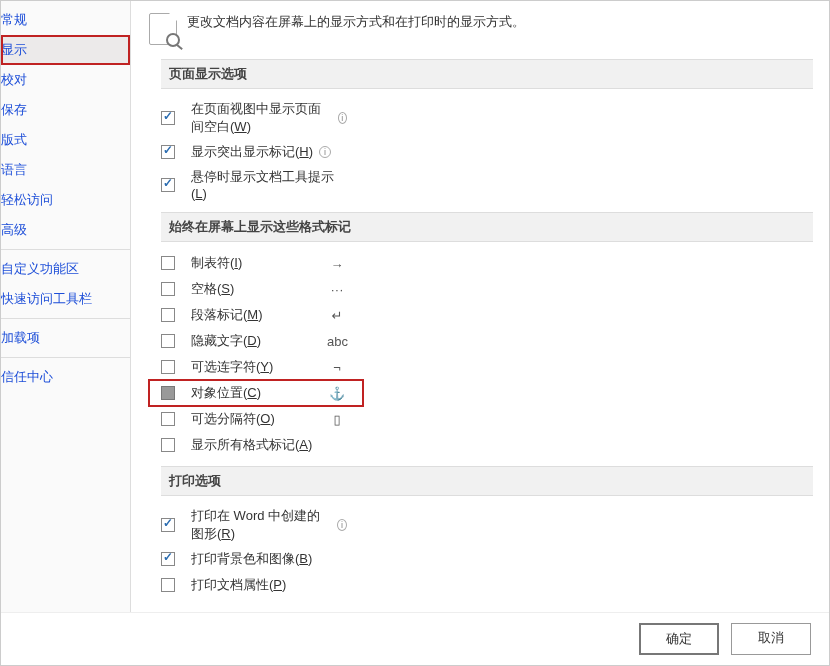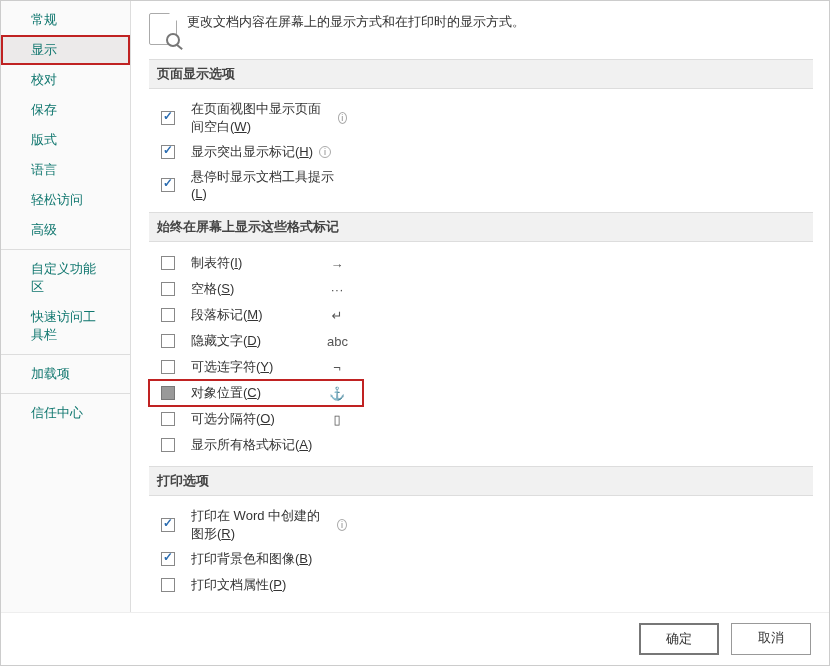--- a/index.html
+++ b/index.html
@@ -3,26 +3,26 @@
 <meta charset="utf-8">
 <style>
   * { box-sizing: border-box; }
   html, body { margin: 0; padding: 0; font-family: "Microsoft YaHei", "Segoe UI", sans-serif; font-size: 13px; color: #333; background: #fff; }
   .window { width: 830px; height: 666px; display: flex; flex-direction: column; border: 1px solid #ccc; }
   .titlebar { display: flex; align-items: center; height: 34px; padding: 0 12px; }
   .titlebar .title { flex: 1; color: #555; }
   .titlebar .btn { width: 40px; text-align: center; color: #666; font-size: 15px; cursor: pointer; }
   .body { flex: 1; display: flex; overflow: hidden; }
   .sidebar { width: 130px; border-right: 1px solid #ddd; padding-top: 4px; background: #fafafa; }
-  .sidebar-item { padding: 6px 30px; color: #0f766e; cursor: pointer; }
+  .sidebar-item { padding: 6px 0; color: #1d4ed8; cursor: pointer; }
   .sidebar-item.selected { background: #eceaea; outline: 2px solid #c02222; outline-offset: -2px; }
   .sidebar-sep { border-top: 1px solid #ddd; margin: 4px 0; }
   .main { flex: 1; padding: 12px 16px 8px 18px; overflow: auto; }
   .intro { display: flex; align-items: flex-start; gap: 10px; margin-bottom: 14px; }
-  .section-header { background: #f1f1f1; border-top: 1px solid #ddd; border-bottom: 1px solid #ddd; padding: 5px 8px; font-weight: 600; color: #444; margin: 8px 0 8px 0; }
+  .section-header { background: #f1f1f1; border-top: 1px solid #ddd; border-bottom: 1px solid #ddd; padding: 5px 8px; font-weight: 600; color: #444; margin: 8px 0 8px 12px; }
   .opt-row { display: flex; align-items: center; padding: 3px 2px 3px 8px; }
   .opt-row.highlight { outline: 2px solid #c02222; outline-offset: -1px; padding-right: 0; width: 214px; }
   .chk { appearance: none; width: 14px; height: 14px; border: 1px solid #888; margin-right: 8px; position: relative; flex-shrink: 0; }
   .chk:checked { background: #fff; }
   .chk:checked::after { content: "✓"; position: absolute; top: -3px; left: 1px; font-size: 12px; color: #2b6cb0; font-weight: bold; }
   .chk.greyed { background: #999; border-color: #777; }
   .chk.greyed:checked::after { content: ""; }
   .opt-label { cursor: pointer; margin-left: 8px; }
   .glyph { margin-left: auto; color: #555; width: 20px; text-align: center; font-size: 13px; }
   .opt-container { width: 190px; display: flex; align-items: center; }

